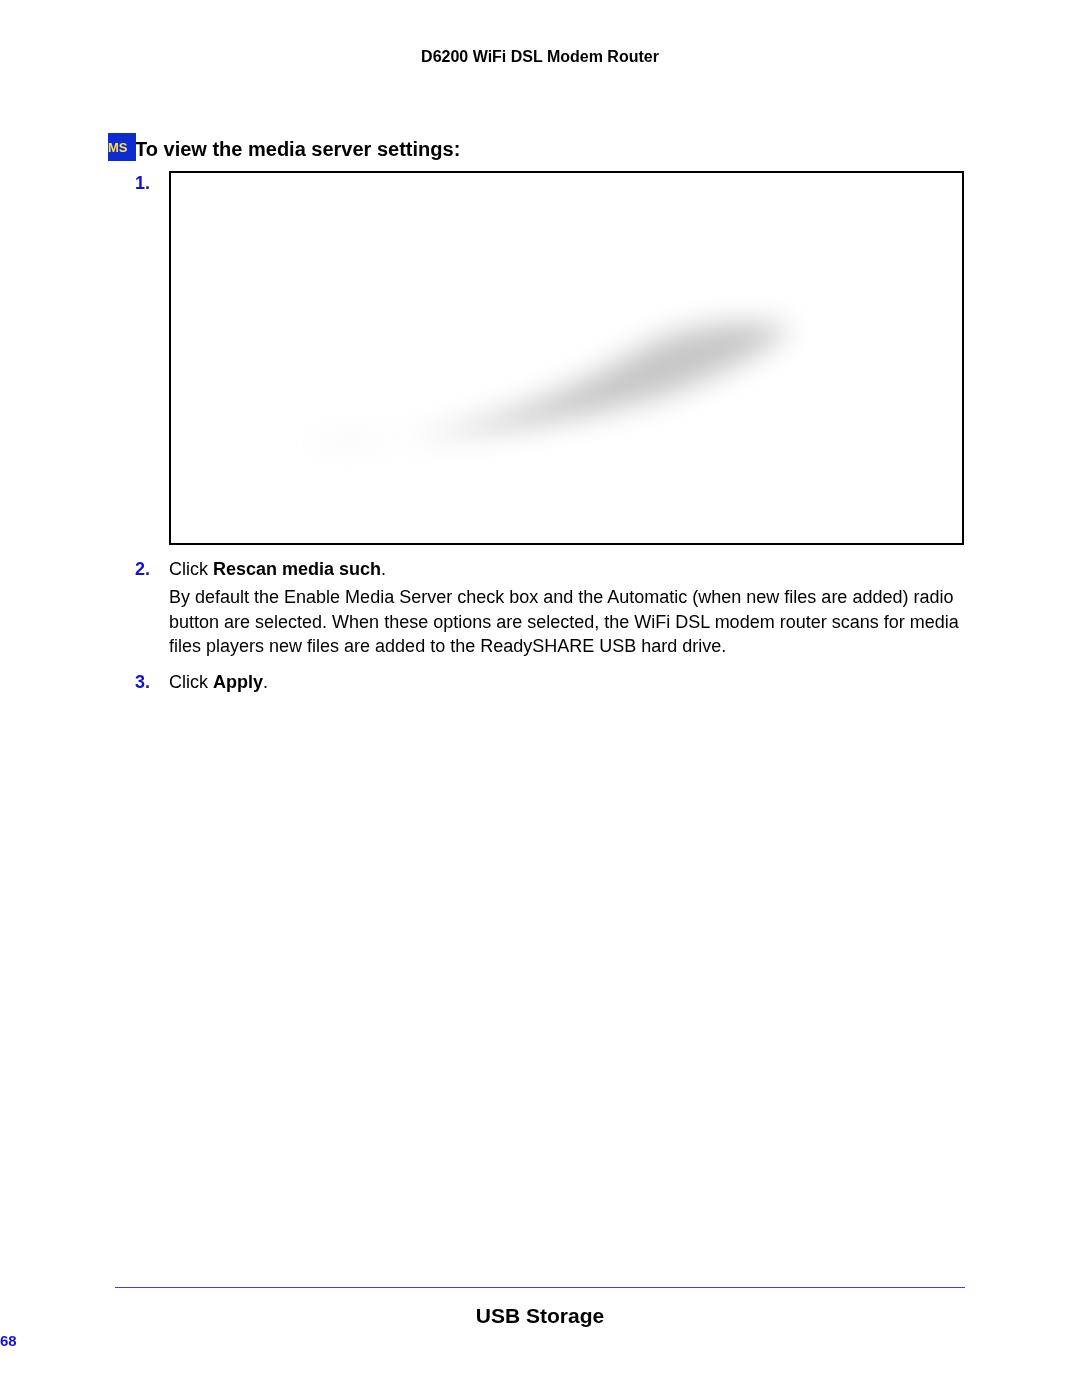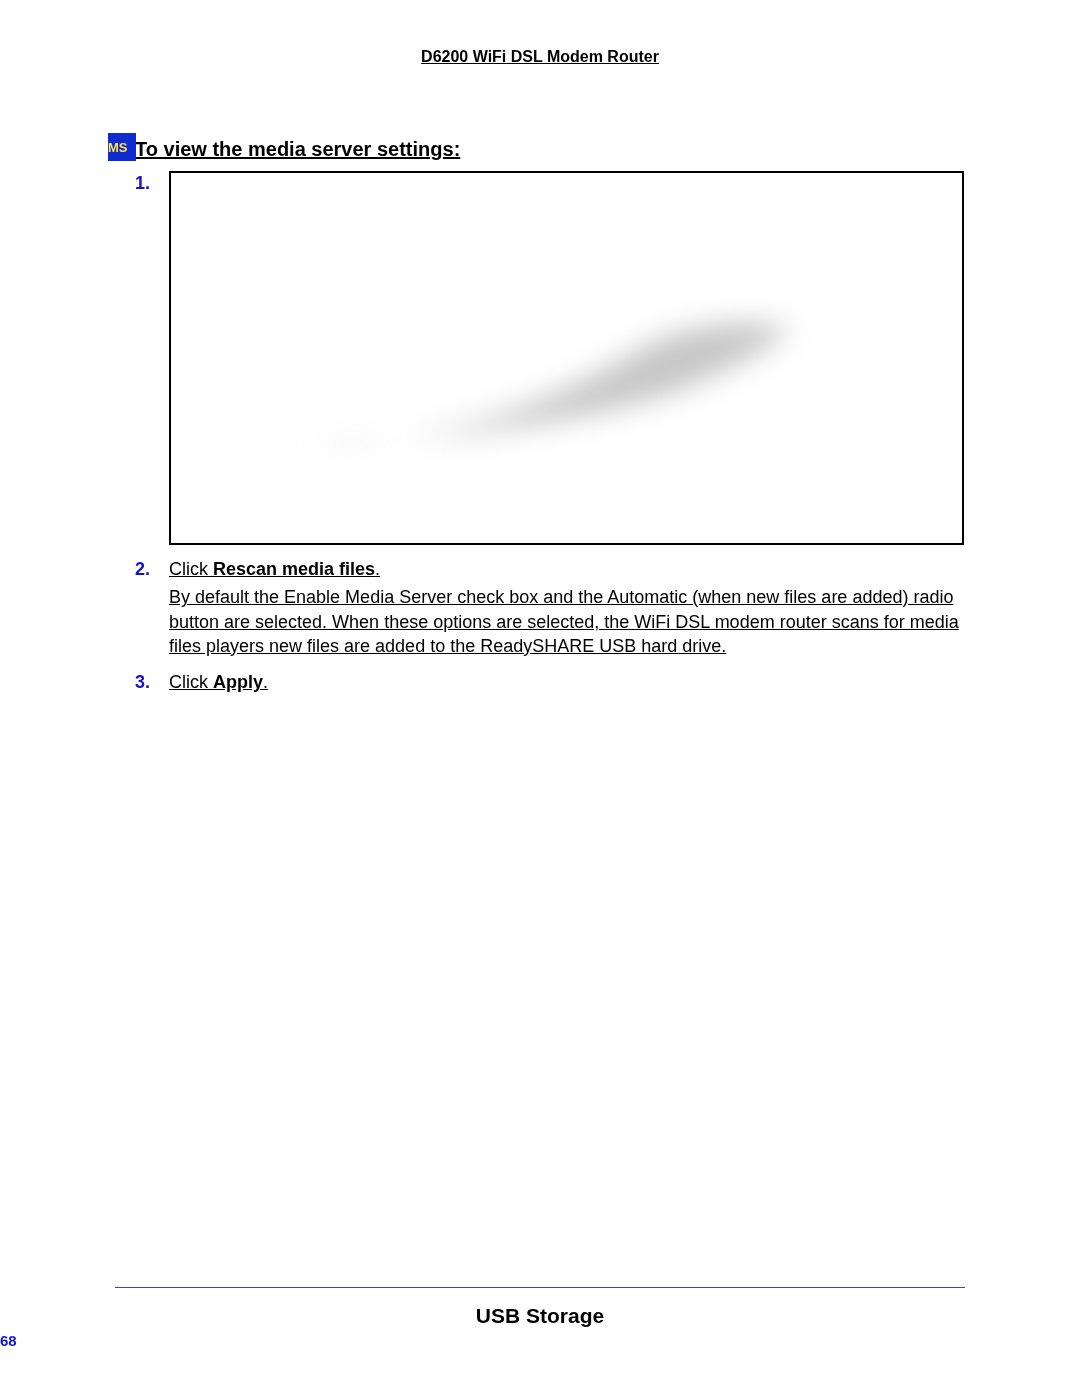--- a/index.html
+++ b/index.html
@@ -9,21 +9,20 @@
       background: #ffffff;
       font-family: Arial, Helvetica, sans-serif;
       color: #000;
       position: relative;
     }
     .page {
       width: 1080px;
       height: 1397px;
       position: relative;
       padding: 48px 0 0 0;
-      text-decoration: underline;
     }
     .header-title {
       text-align: center;
       font-weight: bold;
       font-size: 16px;
       margin-bottom: 72px;
     }
     .section-icon {
       position: absolute;
       left: 108px;
@@ -142,21 +141,21 @@
         <div class="screenshot-box">
           <svg class="swoosh" viewBox="0 0 520 170">
             <path d="M 10 140 Q 180 150 360 40 Q 430 10 500 25 Q 470 55 380 90 Q 240 135 10 140 Z" fill="#c6c6c6"></path>
           </svg>
         </div>
       </li>
 
       <li class="step">
         <span class="step-num">2.</span>
         <span class="step-line">
-          <span>Click </span><b>Rescan media files</b><span>.</span>
+          <span>Click </span><b>Rescan media such</b><span>.</span>
         </span>
         <p class="step-body">By default the Enable Media Server check box and the Automatic (when new files are added) radio button are selected. When these options are selected, the WiFi DSL modem router scans for media files players new files are added to the ReadySHARE USB hard drive.</p>
       </li>
 
       <li class="step">
         <span class="step-num">3.</span>
         <span class="step-line">
           <span>Click </span><b>Apply</b><span>.</span>
         </span>
       </li>

